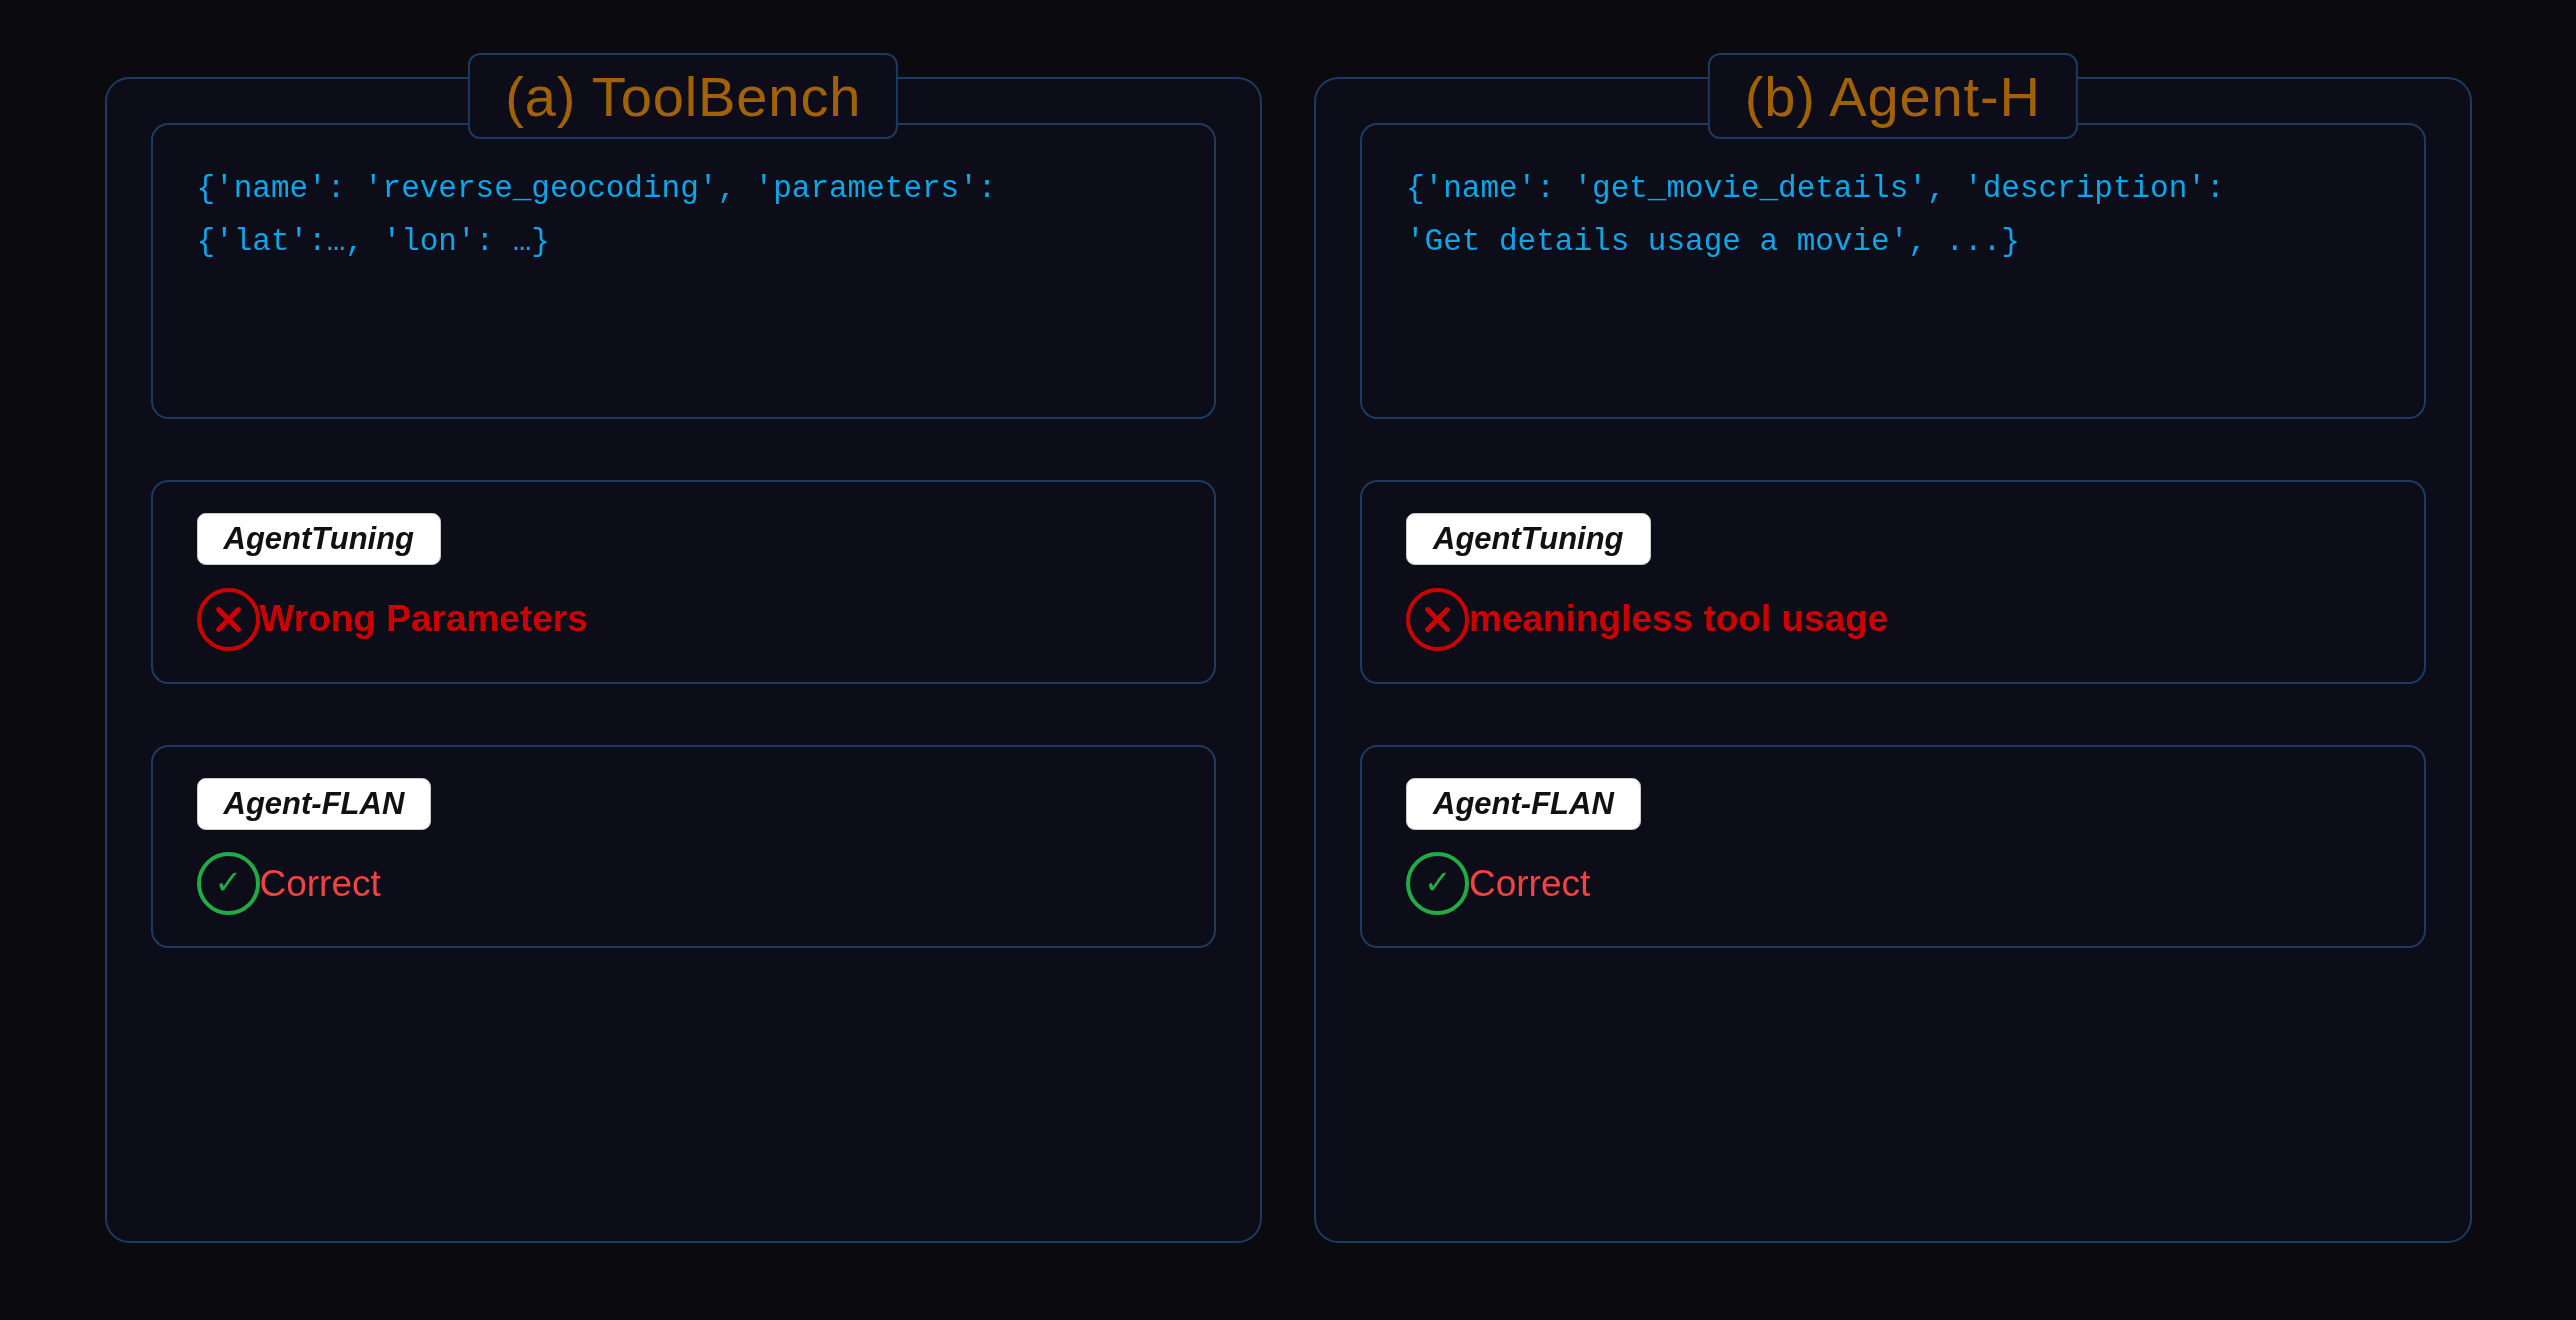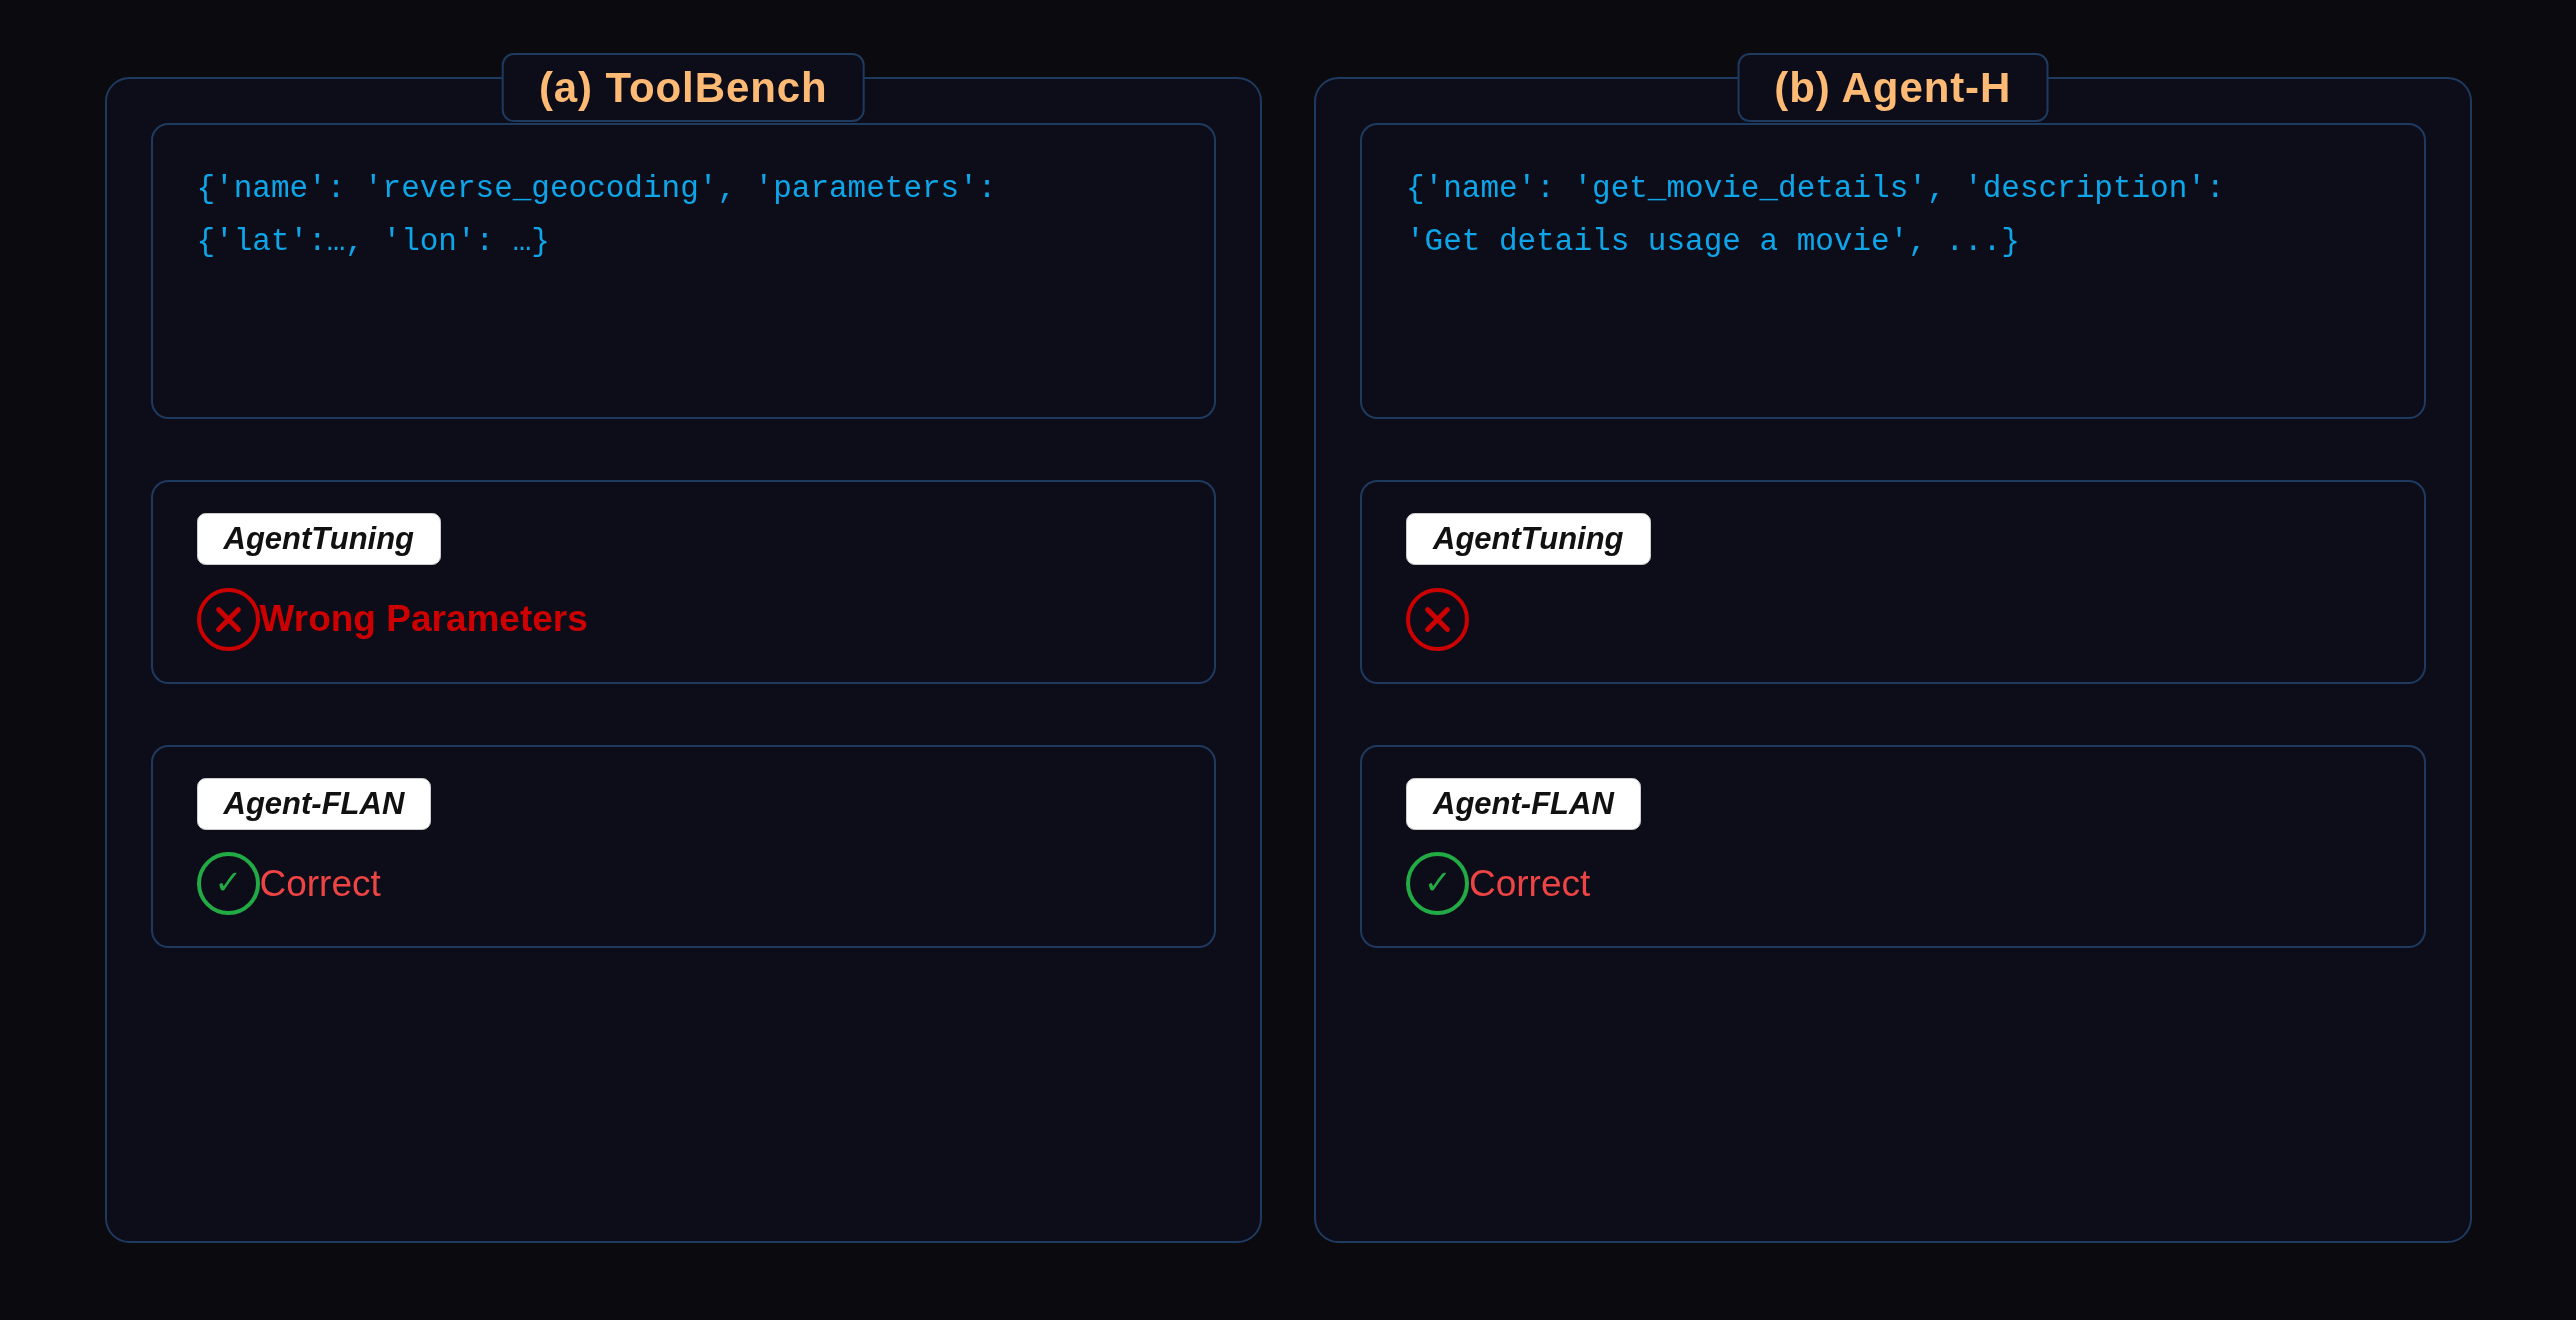--- a/index.html
+++ b/index.html
@@ -43,23 +43,23 @@
       transform: translateX(-50%);
       background: #0d0d1a;
       border: 2.2px solid #1e3a5f;
       border-radius: 12.2px;
       padding: 8.7px 35px;
       white-space: nowrap;
     }
 
     .panel-title {
       font-family: Arial, sans-serif;
-      font-size: 42px;
-      font-weight: 700;
-      color: #fdba74;
+      font-size: 56px;
+      font-weight: 400;
+      color: #a16207;
       letter-spacing: 0.9px;
     }
 
     
     .code-block {
       background: #0d0d1a;
       border: 2.2px solid #1e3a5f;
       border-radius: 17.4px;
       padding: 38px 44px;
       min-height: 296px;
@@ -225,20 +225,21 @@
       <span class="code-text">{'name': 'get_movie_details', 'description':
 'Get details usage a movie', ...}</span>
     </div>
 
     <div class="result-block">
       <div class="model-label-wrapper">
         <span class="model-label">AgentTuning</span>
       </div>
       <div class="result-row">
         <div class="icon-wrong"></div>
+        <span class="label-wrong">meaningless tool usage</span>
       </div>
     </div>
 
     <div class="result-block">
       <div class="model-label-wrapper">
         <span class="model-label">Agent-FLAN</span>
       </div>
       <div class="result-row">
         <div class="icon-correct"></div>
         <span class="label-correct">Correct</span>

